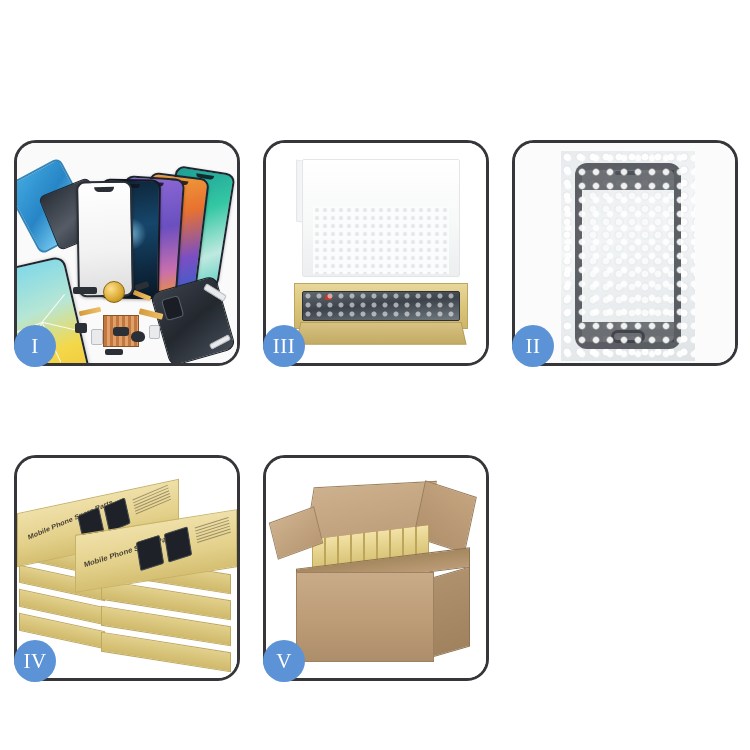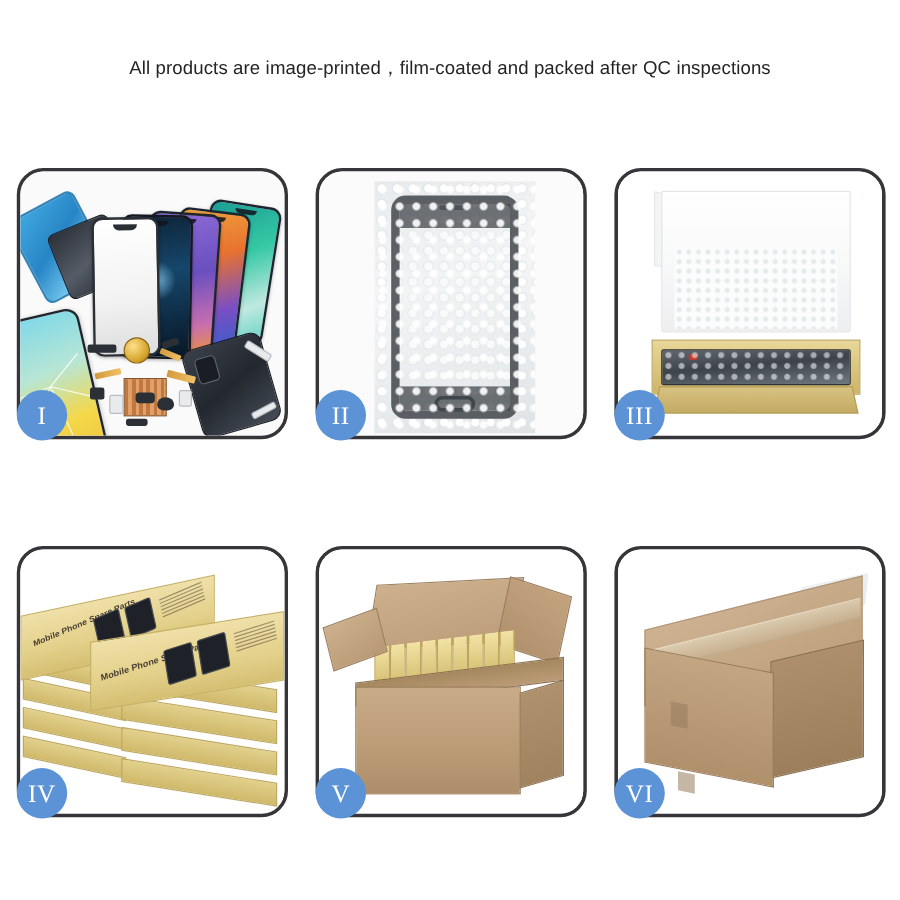--- a/index.html
+++ b/index.html
@@ -454,21 +454,20 @@
     width: 58px; height: 26px;
     background: linear-gradient(160deg, rgba(236,240,242,0.85), rgba(210,216,220,0.5));
     transform: rotate(-12deg) skewX(-18deg);
     border-radius: 2px;
   }
 </style>
 </head>
 <body>
 
 <div class="header">
-  <div class="subtitle">All products are image-printed，film-coated and packed after QC inspections</div>
 </div>
 
 <div class="grid">
 
   <div class="panel">
     <div class="panel-inner p1">
       <div class="backcover"></div>
       <div class="backcover2"></div>
 
       <div class="ph ph5">
@@ -509,46 +508,46 @@
       <i class="part blk" style="left:114px;top:188px;width:14px;height:11px;border-radius:50% 50% 40% 40%;"></i>
       <i class="part wht" style="left:132px;top:182px;width:9px;height:12px;"></i>
       <i class="part blk" style="left:88px;top:206px;width:18px;height:6px;"></i>
       <i class="part wht" style="left:186px;top:146px;width:22px;height:5px;transform:rotate(32deg);"></i>
       <i class="part wht" style="left:192px;top:196px;width:20px;height:4px;transform:rotate(-28deg);"></i>
     </div>
     <div class="badge">I</div>
   </div>
 
   <div class="panel">
+    <div class="panel-inner p3">
+      <div class="lid-flap-l"></div>
+      <div class="lid-flap-r"></div>
+      <div class="foam-lid"></div>
+      <div class="kraft-tray"></div>
+      <div class="screen-in-box">
+        <span class="red-dot"></span>
+      </div>
+      <div class="kraft-front"></div>
+    </div>
+    <div class="badge">III</div>
+  </div>
+
+  <div class="panel">
     <div class="panel-inner p2">
       <div class="bubblewrap">
         <div class="screen-outline">
           <span class="screen-band" style="top:0;"></span>
           <span class="screen-band" style="bottom:0;"></span>
         </div>
         <span class="speaker-slot"></span>
         <span class="home-btn"></span>
         <span class="bubble-sheen"></span>
       </div>
     </div>
     <div class="badge">II</div>
-  </div>
-
-  <div class="panel">
-    <div class="panel-inner p3">
-      <div class="lid-flap-l"></div>
-      <div class="lid-flap-r"></div>
-      <div class="foam-lid"></div>
-      <div class="kraft-tray"></div>
-      <div class="screen-in-box">
-        <span class="red-dot"></span>
-      </div>
-      <div class="kraft-front"></div>
-    </div>
-    <div class="badge">III</div>
   </div>
 
   <div class="panel">
     <div class="panel-inner p4">
       <div class="stack">
 
         <div class="sbox-side" style="left:2px;  top:92px;  width:84px; height:16px; transform:skewY(12deg);"></div>
         <div class="sbox-side" style="left:2px;  top:116px; width:84px; height:16px; transform:skewY(12deg);"></div>
         <div class="sbox-side" style="left:2px;  top:140px; width:84px; height:16px; transform:skewY(12deg);"></div>
         <div class="sbox-side" style="left:2px;  top:164px; width:84px; height:16px; transform:skewY(12deg);"></div>
@@ -607,26 +606,14 @@
         <i style="left:106px;"></i>
       </div>
       <div class="carton-top-rim"></div>
       <div class="flap-left"></div>
       <div class="carton-side"></div>
       <div class="carton-body"></div>
     </div>
     <div class="badge">V</div>
   </div>
 
-  <div class="panel">
-    <div class="panel-inner p6">
-      <div class="tape-wing"></div>
-      <div class="sealed-top"></div>
-      <div class="tape"></div>
-      <div class="sealed-right"></div>
-      <div class="sealed-front"></div>
-      <i class="tape-tab" style="left:44px; top:128px; width:14px; height:20px; transform:skewY(11deg);"></i>
-      <i class="tape-tab" style="left:50px; top:186px; width:14px; height:16px; transform:skewY(11deg);"></i>
-    </div>
-    <div class="badge">VI</div>
-  </div>
 
 </div>
 
 </body></html>

